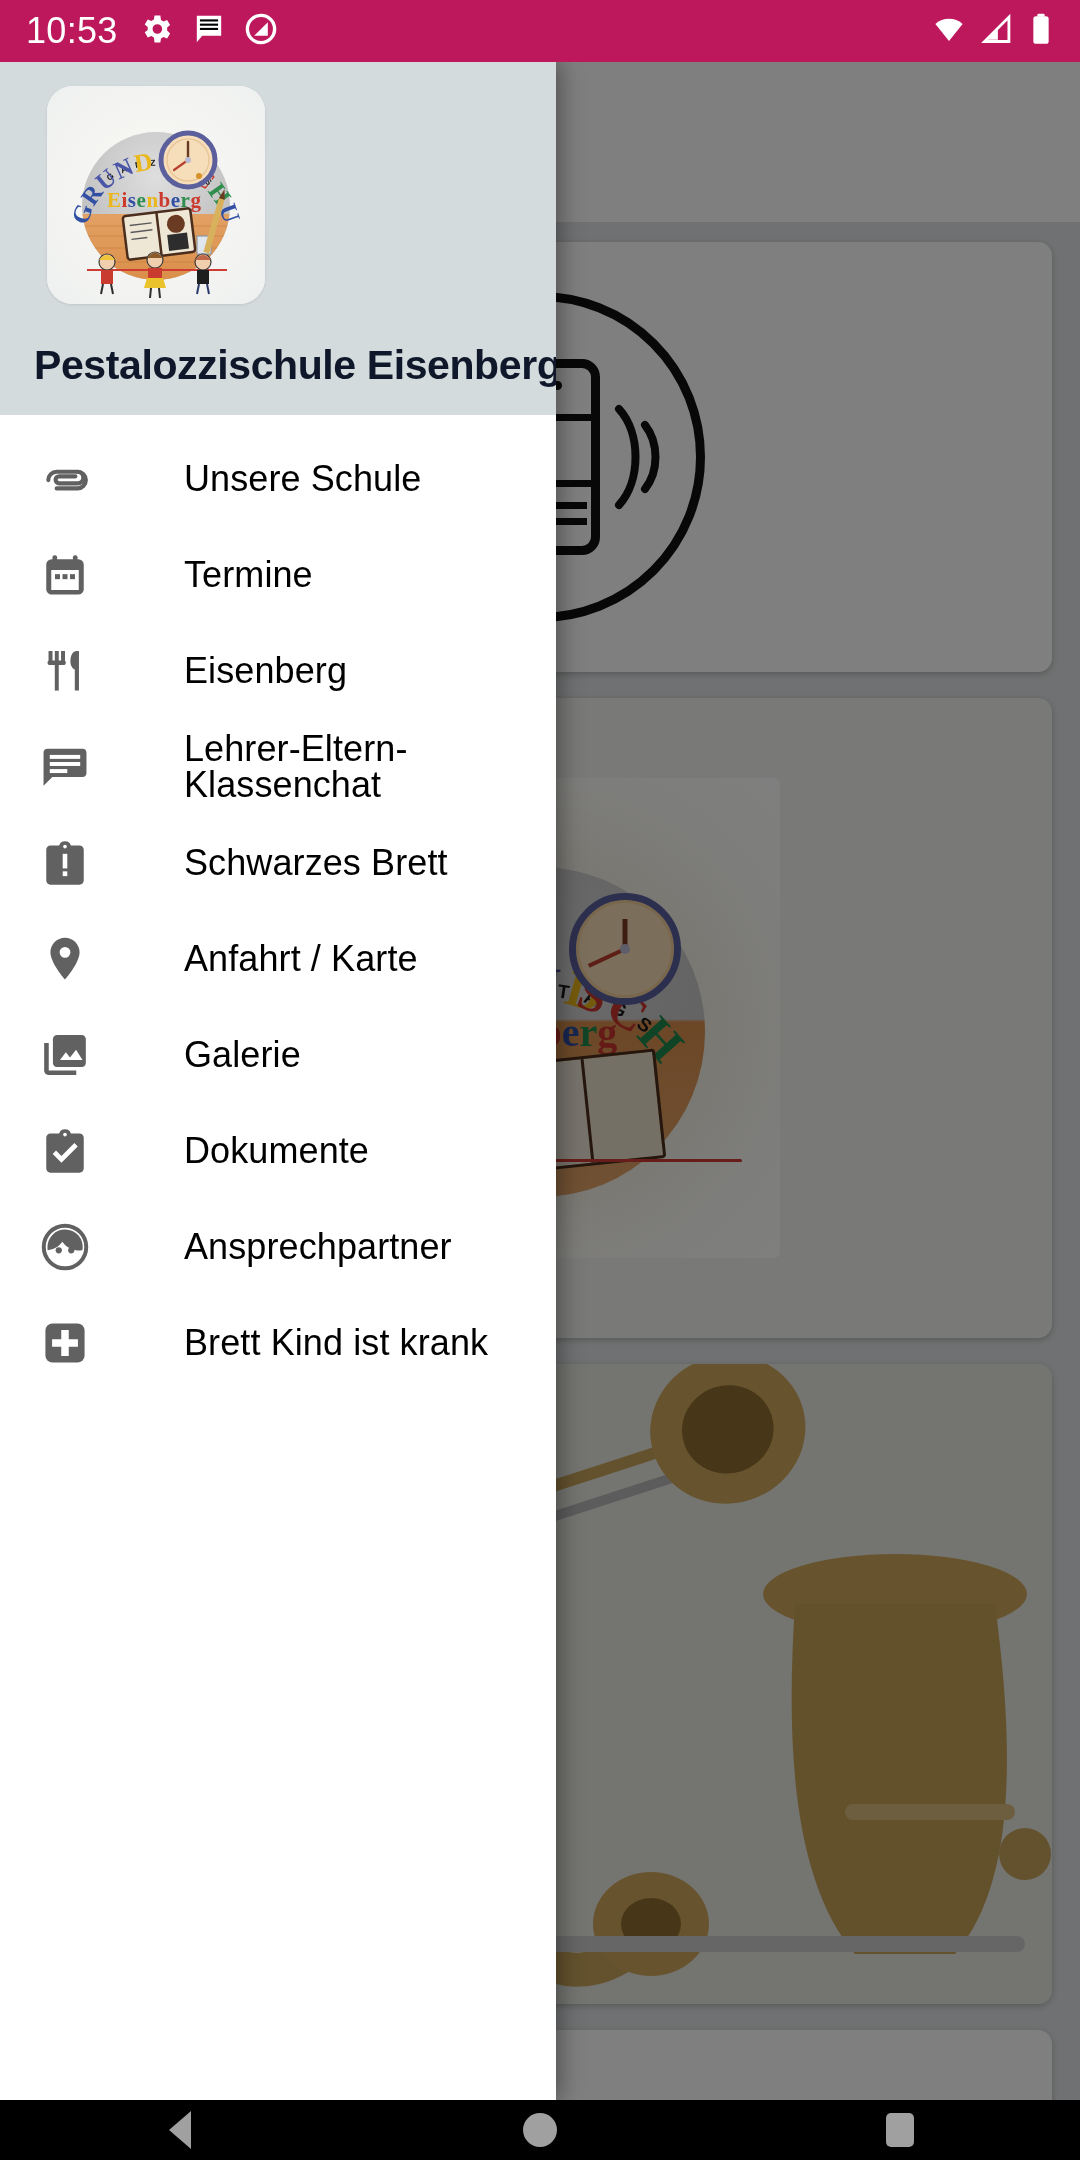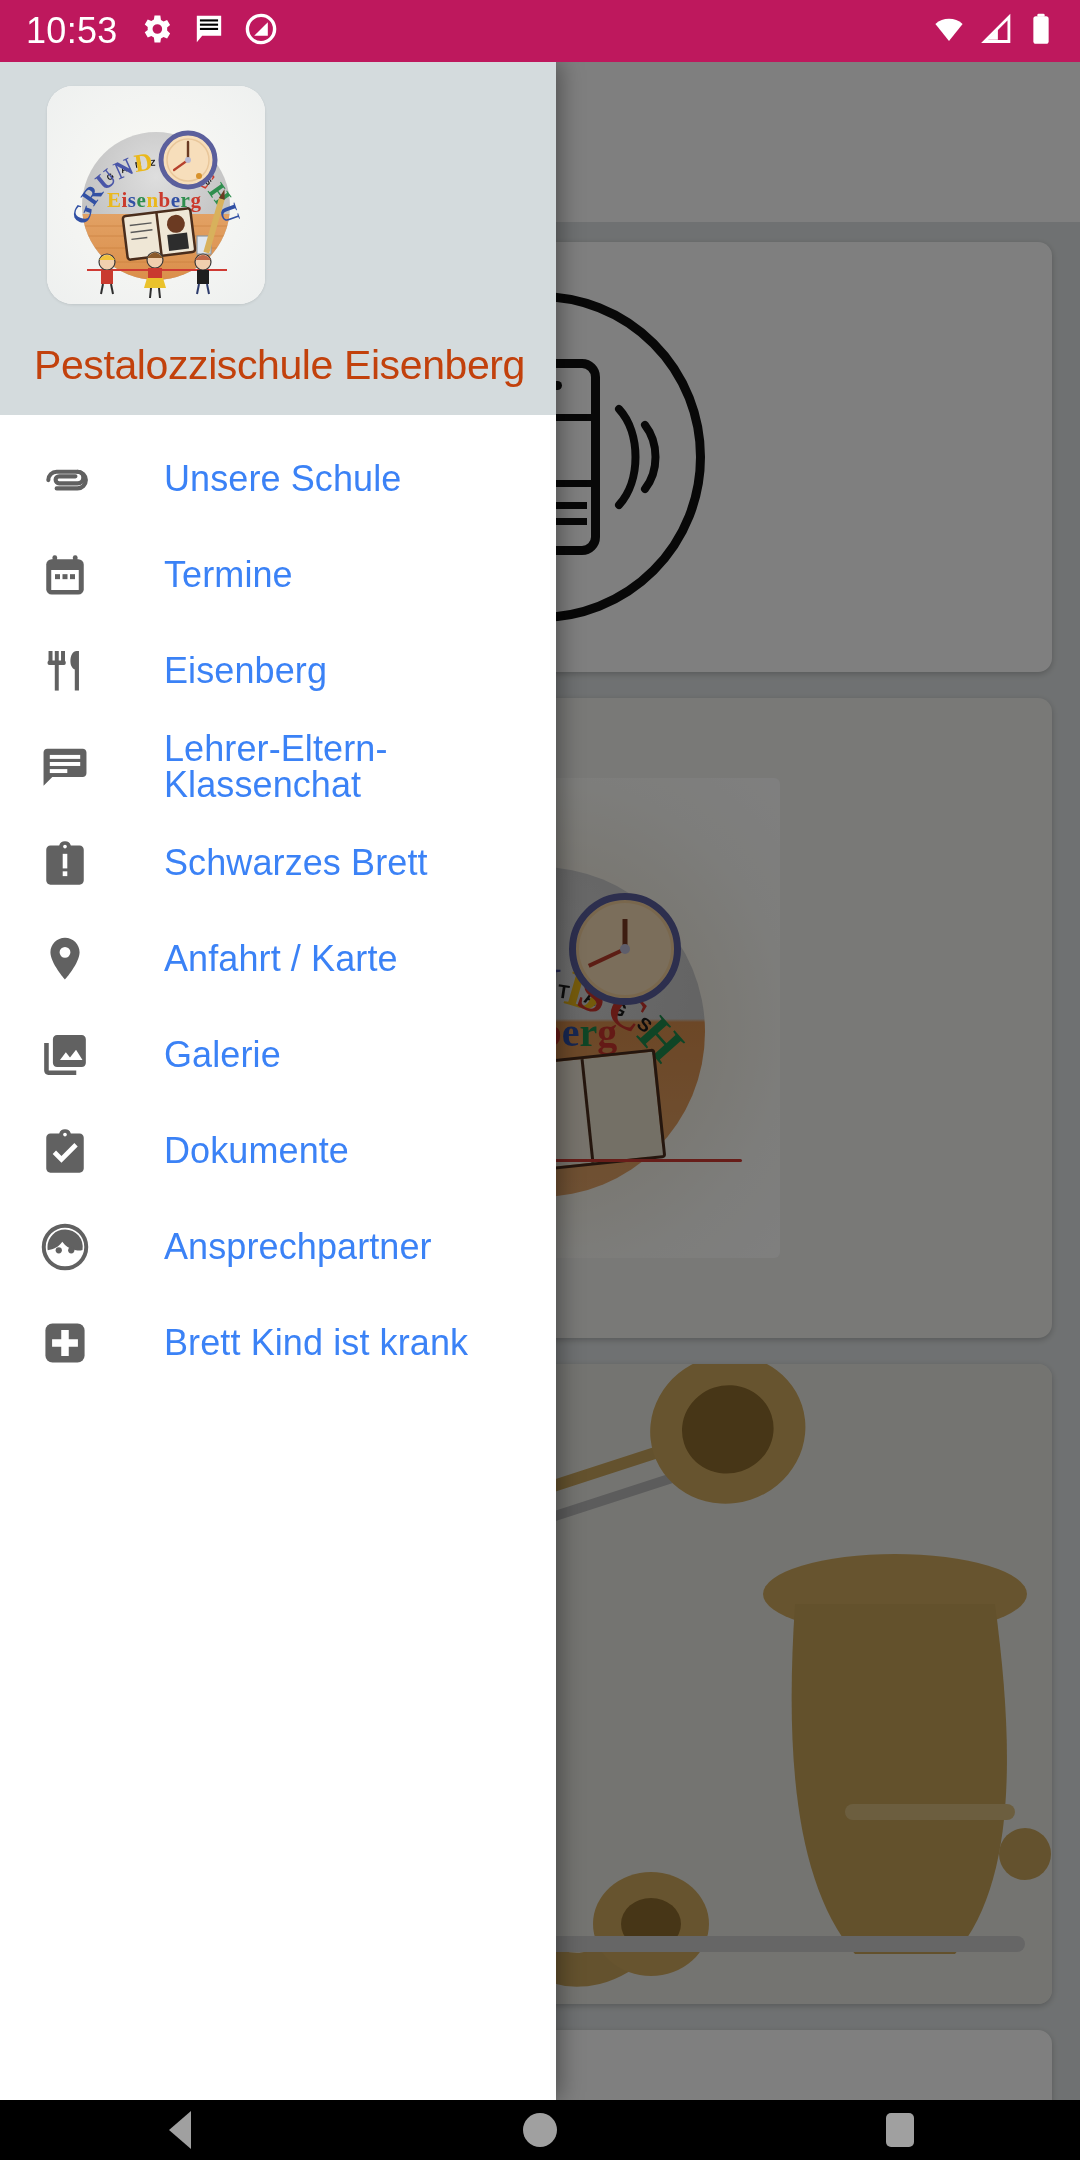--- a/index.html
+++ b/index.html
@@ -168,40 +168,40 @@
     width:218px; height:218px;
     border-radius:26px;
     background:#fbfbfb;
     overflow:hidden;
     position:relative;
     margin-bottom:38px;
     margin-left:13px;
     box-shadow:0 1px 3px rgba(0,0,0,0.10);
   }
   .drawer-title {
-    font-size:41px; font-weight:normal; color:#c2410c;
+    font-size:41px; font-weight:bold; color:#0f172a;
     letter-spacing:-0.4px; white-space:nowrap;
   }
   .drawer-list { flex:1 1 auto; padding-top:16px; background:#fff; }
   .nav-item {
     display:flex; align-items:center;
     height:96px;
     padding-left:38px;
     cursor:pointer;
   }
   .nav-icon {
     width:54px; height:54px;
     display:flex; align-items:center; justify-content:center;
     flex:0 0 54px;
     color:#616161;
   }
   .nav-label {
-    margin-left:72px;
+    margin-left:92px;
     font-size:36px;
-    color:#3b82f6;
+    color:#000000;
     letter-spacing:0.1px;
     line-height:1;
   }
 
   
   .navbar {
     position:absolute; left:0; bottom:0;
     width:1080px; height:60px;
     background:#000;
     display:flex; align-items:center; justify-content:space-around;

